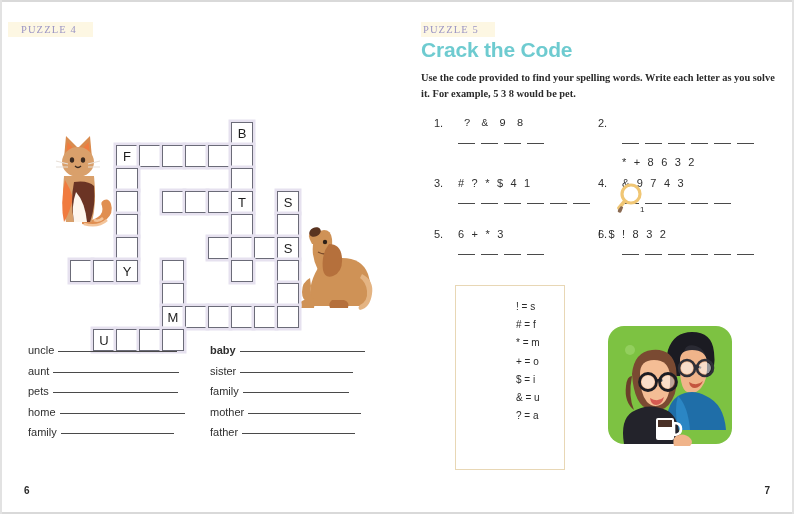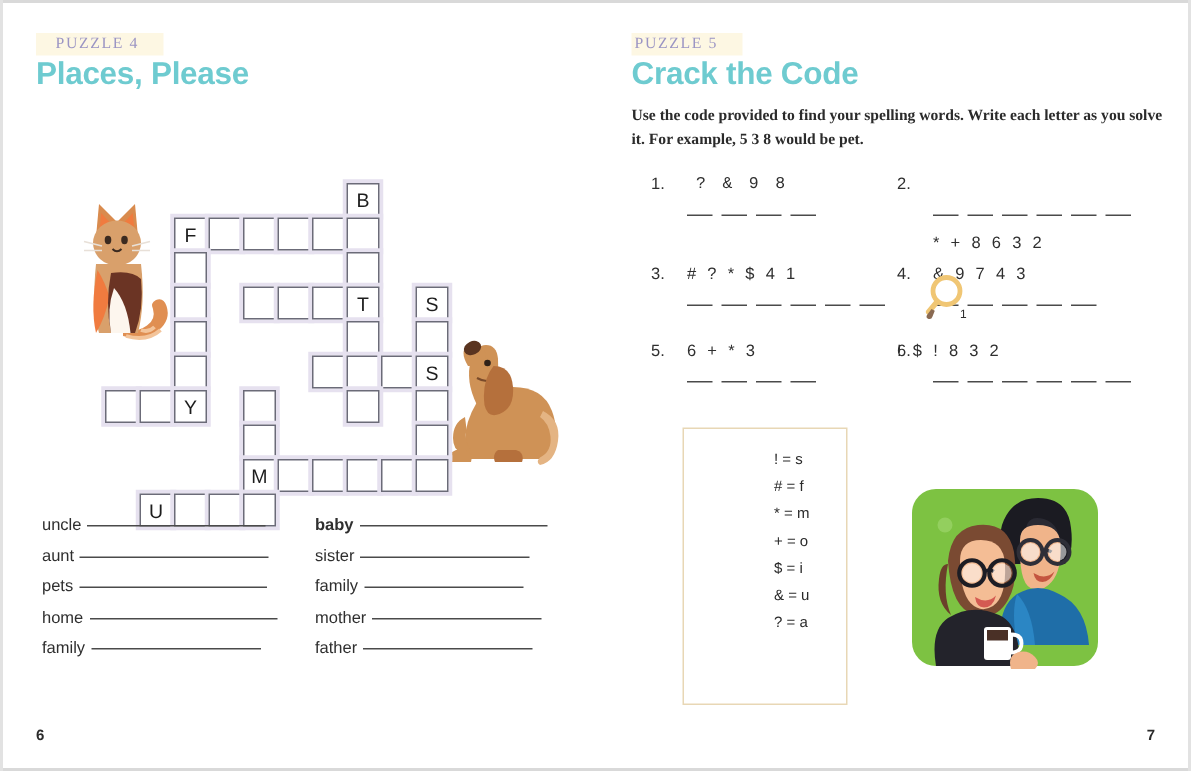--- a/index.html
+++ b/index.html
@@ -212,23 +212,22 @@
 <body>
 
 <div id="page">
   <div class="spread-edge-top"></div>
   <div class="spread-edge-bottom"></div>
   <div class="edge-left"></div>
   <div class="edge-right"></div>
 
   <div class="page-half page-left">
 
-    <div class="puzzle-tag" style="left:24px; top:22px;padding-left:13px;">PUZZLE 4</div>
-
-    <h1 class="puzzle-title" style="left:24px; top:38px; margin:0;">Places, Please</h1>
+    <div class="puzzle-tag" style="left:8px; top:22px;padding-left:13px;">PUZZLE 4</div>
+
 
 
     <div class="cat-art">
       <svg viewBox="0 0 62 108" width="62" height="108">
         <path d="M30 96 q14 4 24 -4 q8 -7 5 -16 q-2 -6 -7 -4 q-4 2 -2 6 q2 7 -4 11 q-7 5 -16 3 z" fill="#e08f52"></path>
         <path d="M32 96 q14 4 23 -4" stroke="#f3c49a" stroke-width="2.5" fill="none"></path>
         <path d="M42 92 q5 2 9 -2" stroke="#f3c49a" stroke-width="2.5" fill="none"></path>
         <path d="M12 30 l2 -22 l12 12 z" fill="#d98b4e"></path>
         <path d="M40 30 l-2 -22 l-12 12 z" fill="#d98b4e"></path>
         <path d="M14 29 l1.5 -15 l8 9 z" fill="#f07b3f"></path>

